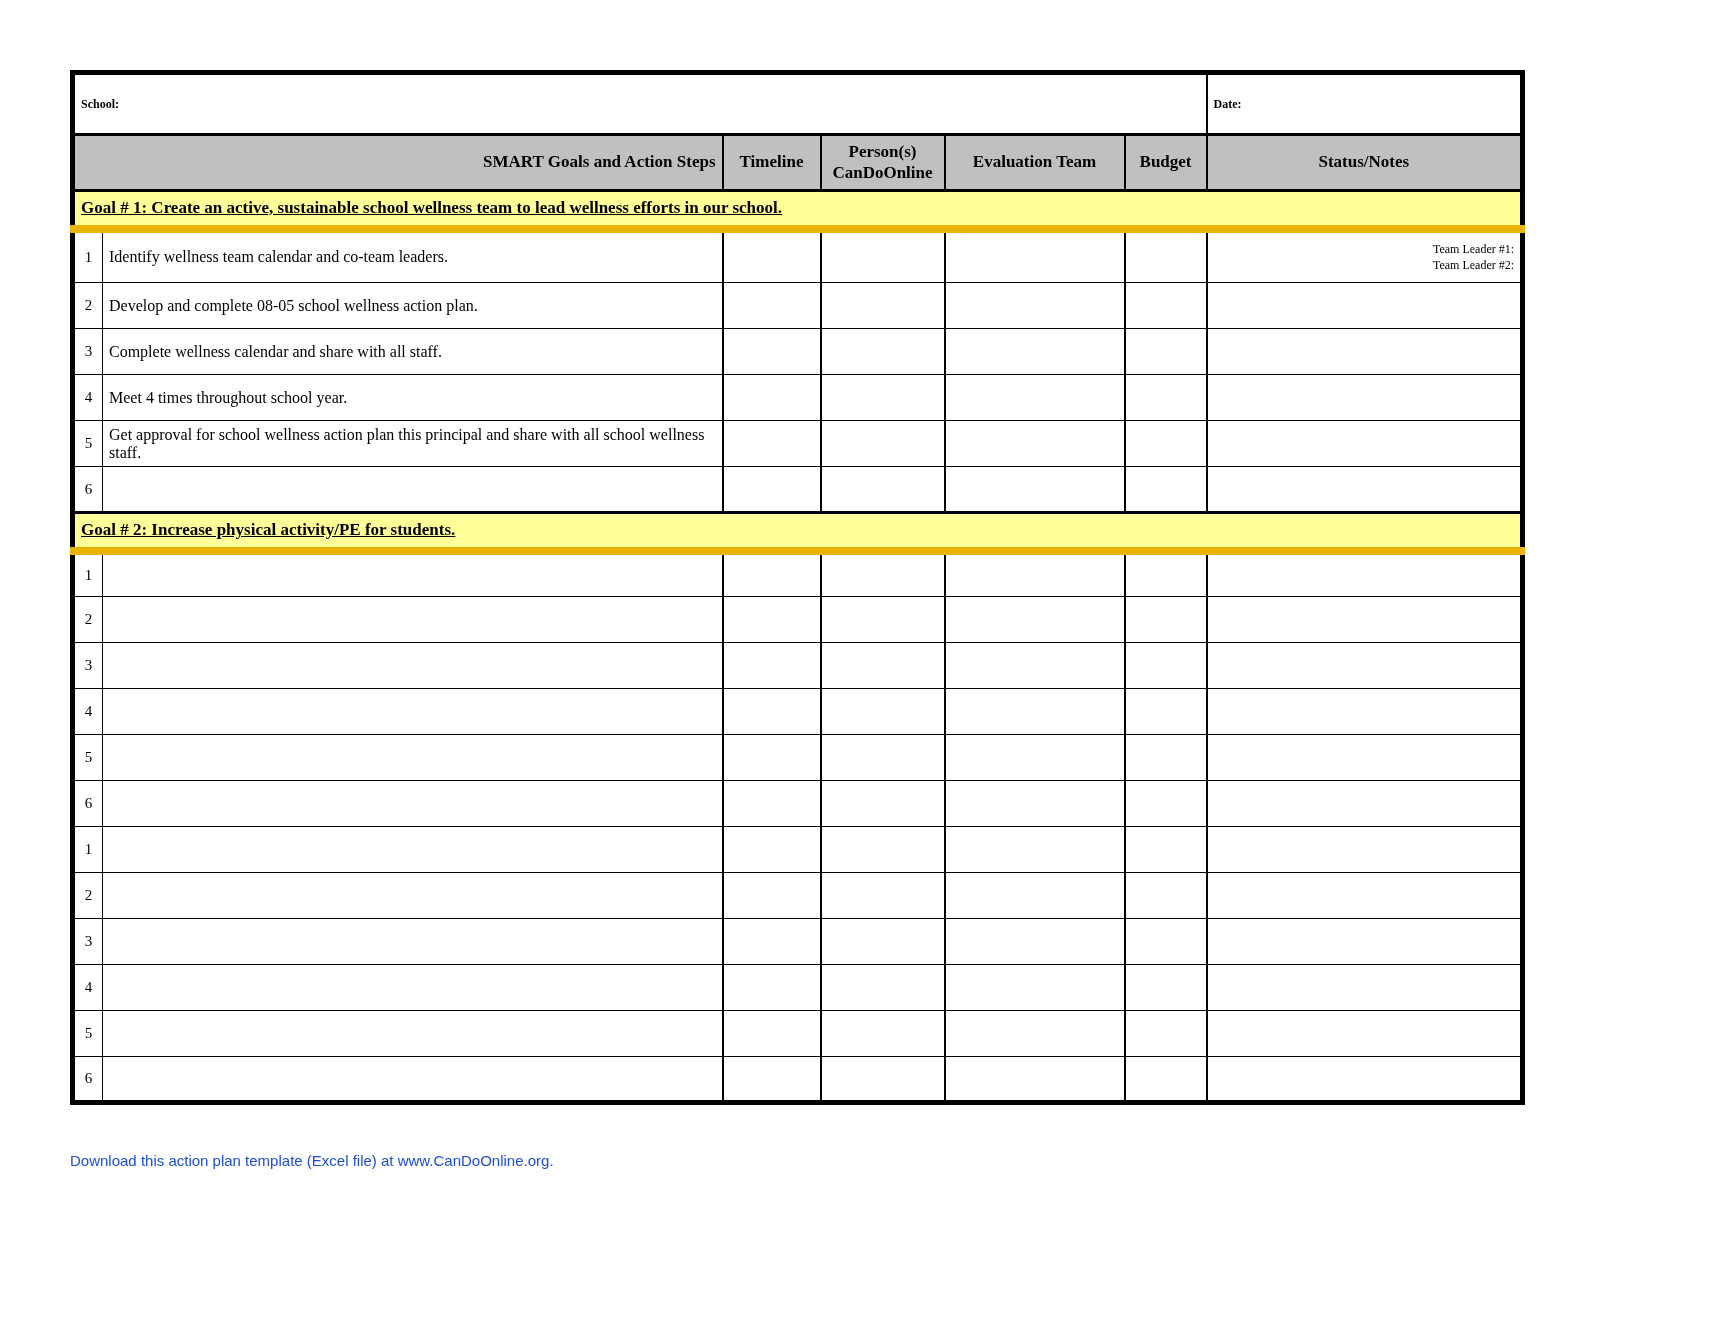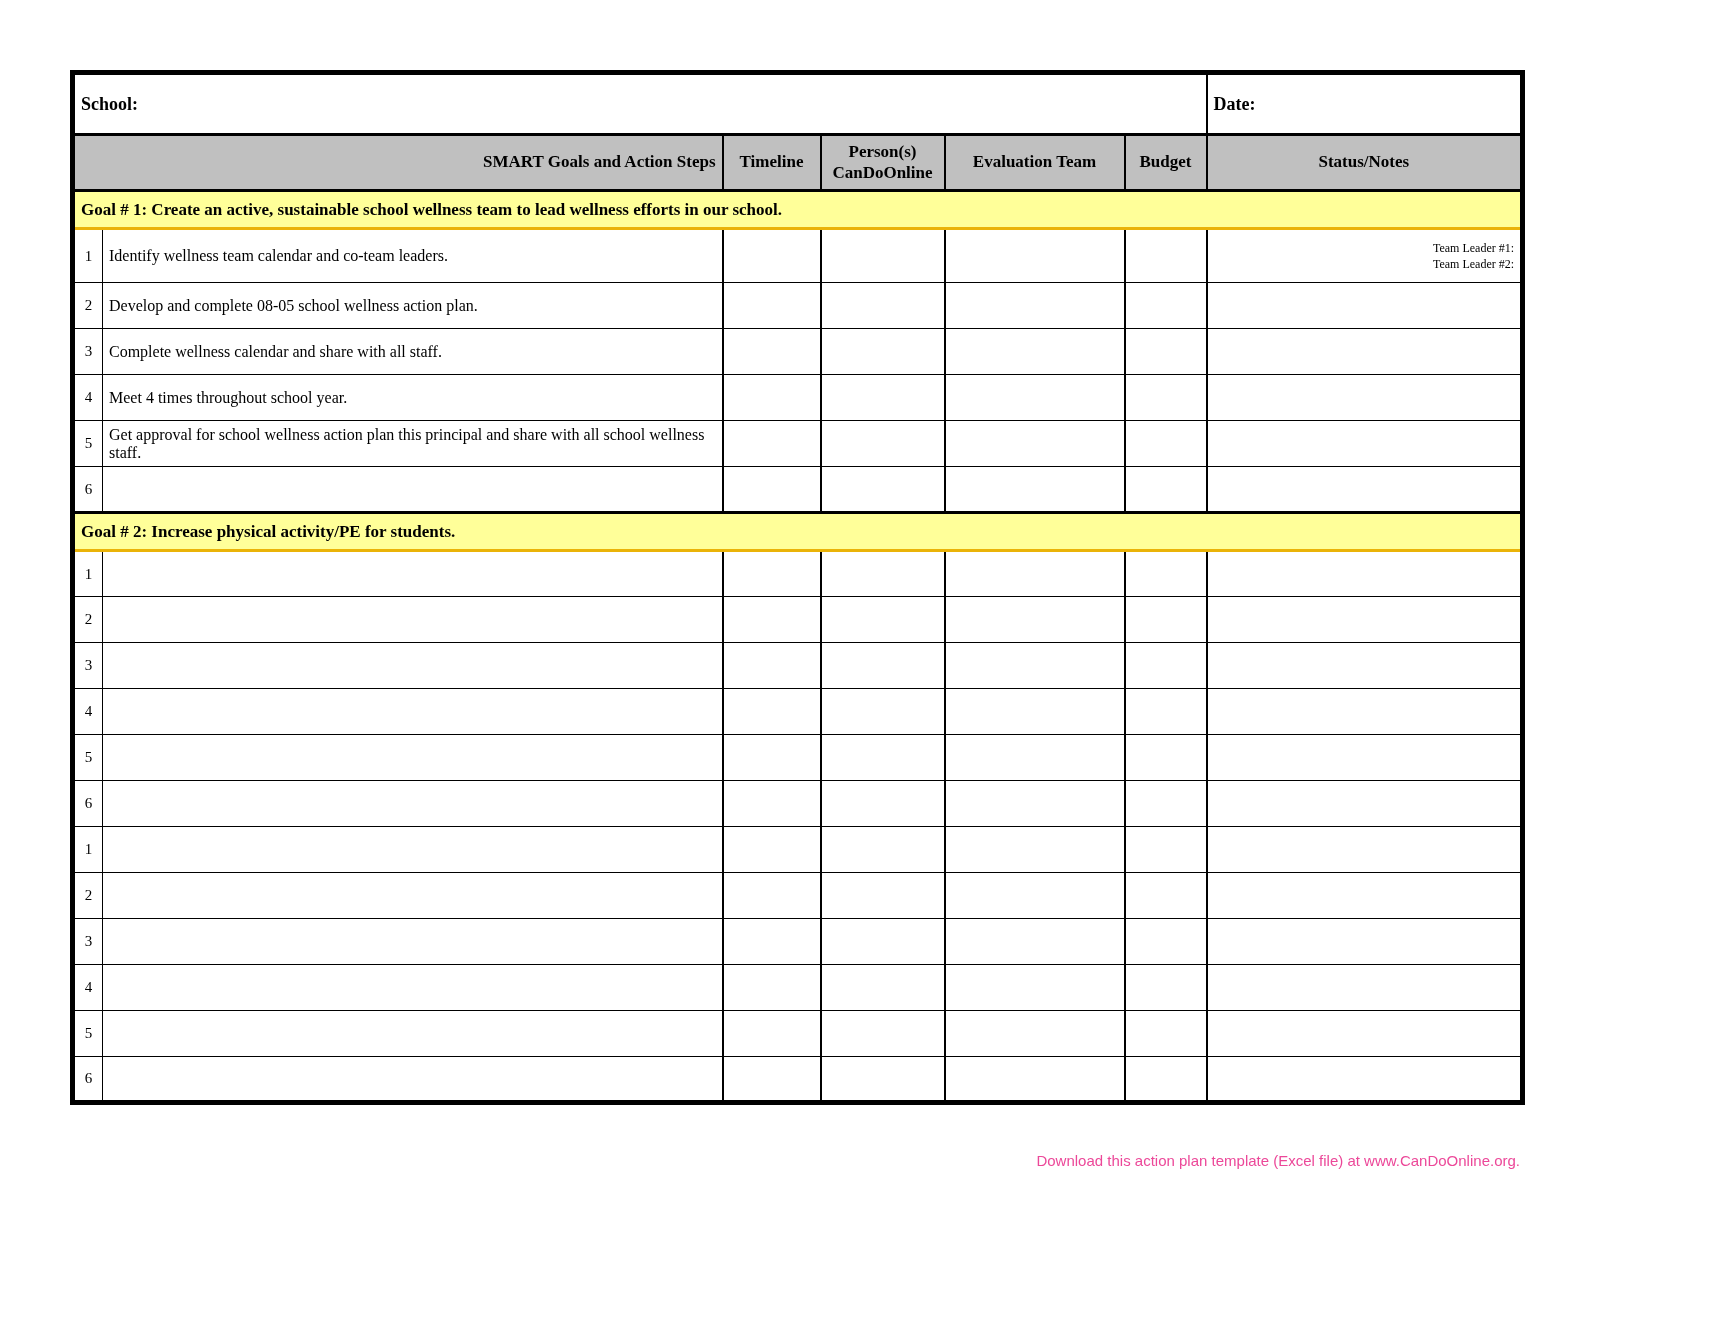--- a/index.html
+++ b/index.html
@@ -39,21 +39,21 @@
     word-wrap: break-word;
   }
 
   
   .plan-table td.c-num    { border-right-width: 1px; text-align: center; font-size: 15px; padding: 2px 2px; }
   .plan-table td.c-action { border-left-width: 1px; }
 
   .school-row td {
     height: 62px;
     font-weight: bold;
-    font-size: 18px;
+    font-size: 12px;
     vertical-align: middle;
     border-bottom: 3px solid #000;
     background: #fff;
   }
 
   .header-row td {
     height: 56px;
     background: var(--header-bg, #c0c0c0);
     font-weight: bold;
     font-size: 17px;
@@ -64,37 +64,38 @@
   }
   .header-row td.h-main { text-align: right; padding-left: 6px; }
 
   .goal-row td {
     height: 38px;
     background: var(--goal-bg, #ffff99);
     font-weight: bold;
     font-size: 17px;
     text-align: left;
     border-top: 3px solid #000;
-    border-bottom: 3px solid #eab308;
+    border-bottom: 8px solid #eab308;
+    text-decoration: underline;
   }
 
   .data-row td { height: 46px; background: #fff; }
   .data-row.tall td { height: 54px; }
 
   .status-line { line-height: 1.35; font-size: 12px; text-align: right; }
 
   .footer {
     position: absolute;
     left: 70px;
     top: 1152px;
     width: 1450px;
-    text-align: right;
+    text-align: left;
     font-family: "Liberation Sans", sans-serif;
     font-size: 15px;
-    color: #ec4899;
+    color: #1d4ed8;
   }
 </style>
 </head>
 <body>
 
 <div class="page">
 
   <table class="plan-table">
     <colgroup>
       <col style="width:30px">

